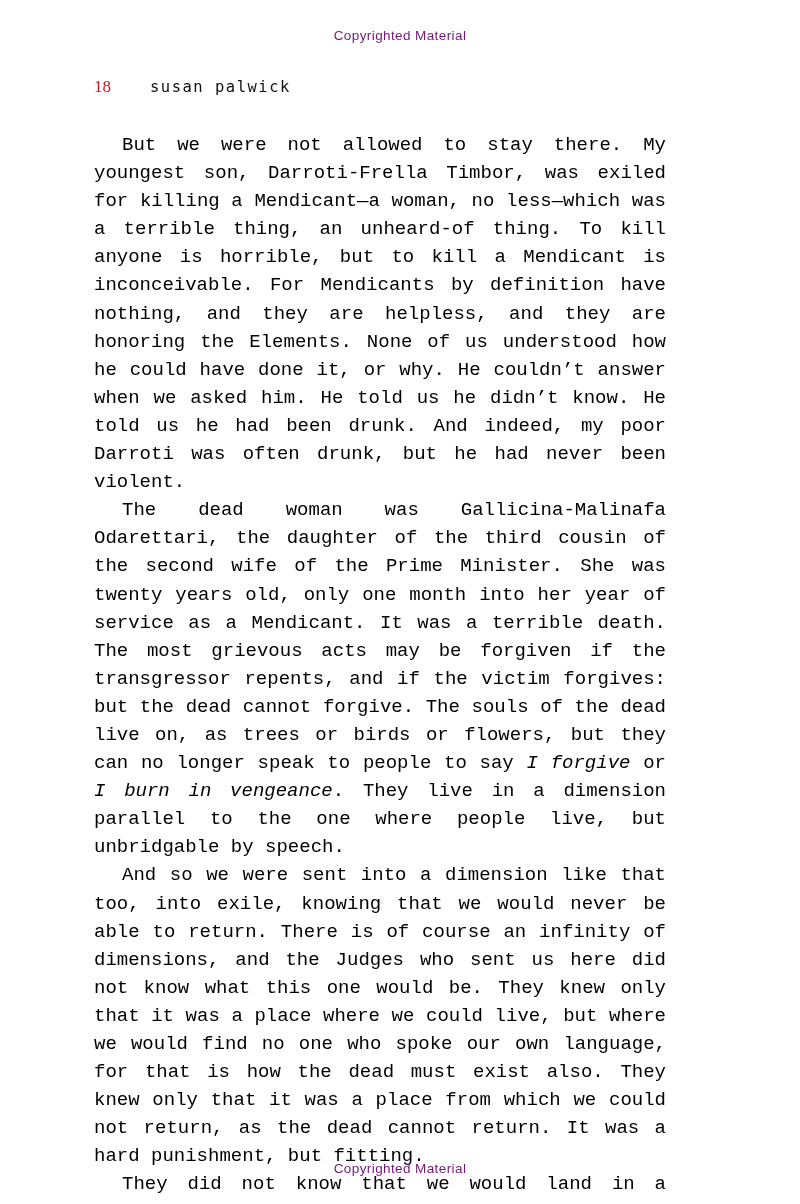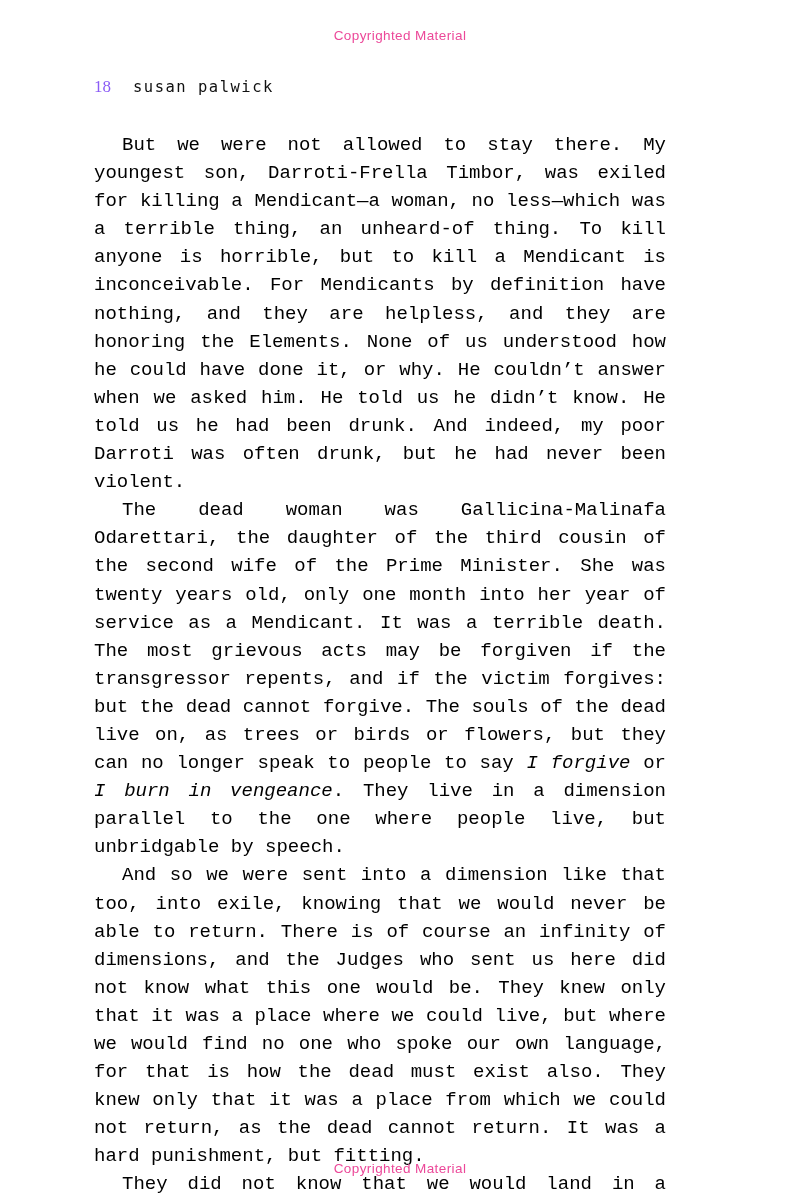--- a/index.html
+++ b/index.html
@@ -19,36 +19,36 @@
   }
   .watermark {
     position: absolute;
     left: 0;
     width: 100%;
     text-align: center;
     font-family: "Liberation Sans", sans-serif;
     font-size: 13.5px;
     font-weight: 500;
     letter-spacing: 0.4px;
-    color: #ec4899;
+    color: #701a75;
   }
   .watermark.top { top: 28px; }
   .watermark.bottom { top: 1161px; }
   .page-header {
     position: absolute;
     top: 77px;
     left: 94px;
     display: flex;
     align-items: baseline;
   }
   .page-number {
     font-family: "Liberation Serif", serif;
     font-size: 17px;
-    color: #8b5cf6;
-    margin-right: 22px;
+    color: #b91c1c;
+    margin-right: 39px;
     text-align: right;
   }
   .author-name {
     font-family: "DejaVu Sans Mono", monospace;
     font-weight: normal;
     font-size: 15.5px;
     letter-spacing: 1.5px;
     color: #111111;
   }
   .body-text {

